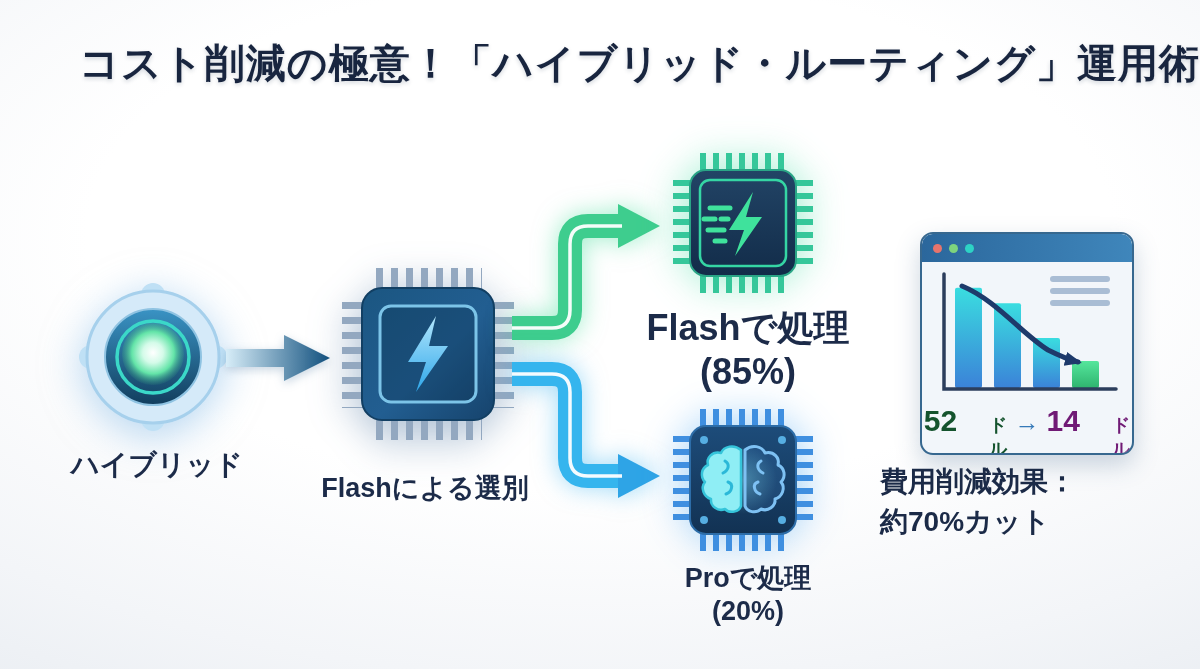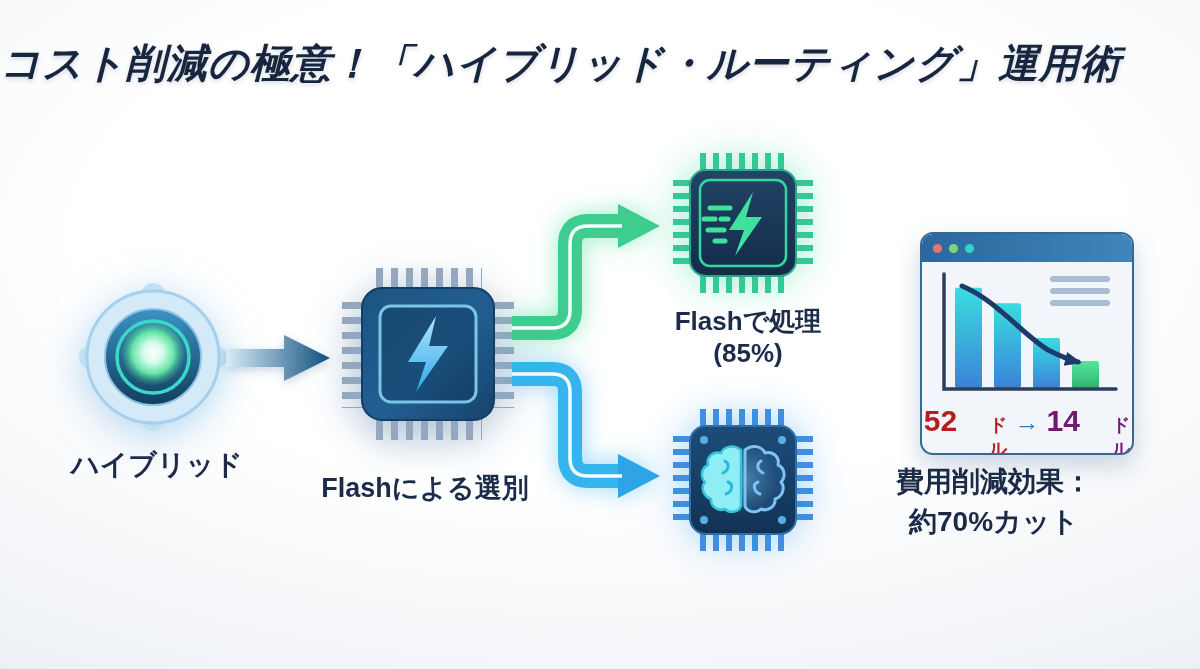--- a/index.html
+++ b/index.html
@@ -3,29 +3,28 @@
 <meta charset="utf-8">
 <style>
   * { margin:0; padding:0; box-sizing:border-box; }
   html,body { width:1200px; height:669px; }
   body { font-family:"Liberation Sans","DejaVu Sans",sans-serif; overflow:hidden; }
   .canvas {
     position:relative; width:1200px; height:669px;
     background:radial-gradient(ellipse 95% 85% at 50% 35%, #ffffff 45%, #f3f5f8 78%, #e9edf2 100%);
   }
   .title {
-    position:absolute; top:36px; left:0; width:100%; text-align:left;
+    position:absolute; top:36px; left:0; width:100%; text-align:right;
     font-size:40px; font-weight:900; color:#18253f; letter-spacing:1px;
     text-shadow:0 2px 4px rgba(23,42,70,.18);
-    font-style:italic;
   }
   .label { position:absolute; font-weight:800; color:#1c2b49; text-align:center; font-size:28px; line-height:1.22; }
   .label-input   { left:52px;  top:448px; width:210px; }
   .label-router  { left:295px; top:448px; width:260px; font-size:27px;margin-top:24px; }
-  .label-flash   { left:638px; top:306px; width:220px; font-size:26px; }
+  .label-flash   { left:638px; top:306px; width:220px; font-size:36px; }
   .label-pro     { left:638px; top:562px; width:220px; font-size:27px; }
 
   .orb        { position:absolute; left:78px;  top:282px; filter:drop-shadow(0 8px 20px rgba(120,180,230,.55)); }
   .arrow-straight { position:absolute; left:226px; top:332px; filter:drop-shadow(0 3px 5px rgba(40,90,140,.25)); }
   .chip-router{ position:absolute; left:336px; top:262px; filter:drop-shadow(0 10px 18px rgba(40,90,140,.35)); }
   .arrow-green{ position:absolute; left:506px; top:196px; filter:drop-shadow(0 0 12px rgba(62,220,150,.5)); }
   .arrow-blue { position:absolute; left:506px; top:352px; filter:drop-shadow(0 0 12px rgba(60,180,240,.5)); }
   .chip-flash { position:absolute; left:668px; top:148px; filter:drop-shadow(0 0 18px rgba(62,220,160,.45)); }
   .chip-pro   { position:absolute; left:668px; top:404px; filter:drop-shadow(0 0 18px rgba(60,160,240,.42)); }
 
@@ -43,28 +42,28 @@
   .dot-red   { background:#e8746c; }
   .dot-green { background:#7ed47d; }
   .dot-teal  { background:#2dd3c5; }
   .card-body { padding:4px 8px 0 8px; }
   .chart { display:block; margin:0 auto; }
   .cost-row {
     display:flex; justify-content:center; align-items:baseline; gap:7px;
     margin-top:0px; font-weight:900;
   }
   .cost-before, .cost-after { display:flex; align-items:baseline; }
-  .cost-before { color:#b91c1c; }
+  .cost-before { color:#14532d; }
   .cost-after  { color:#701a75; }
   .cost-num  { font-size:30px; }
   .cost-unit { font-size:18px; font-weight:800;margin-left:32px; }
   .cost-arrow { color:#3579b8; font-size:25px; font-weight:900; }
 
   .caption {
-    position:absolute; left:844px; top:462px; width:300px; text-align:center;
+    position:absolute; left:880px; top:462px; width:300px; 
     font-size:28px; font-weight:800; color:#1b2a47; line-height:1.42;
   }
 </style>
 </head>
 <body>
 
 <div class="canvas">
 
   <h1 class="title">コスト削減の極意！「ハイブリッド・ルーティング」運用術</h1>
 
@@ -196,20 +195,24 @@
     <circle cx="75" cy="76" r="34" fill="url(#brainGlow)"></circle>
     <g>
       <path d="M73 46 C66 40 56 42 53 49 C44 47 38 54 40 61 C33 64 32 73 37 78 C32 84 36 93 43 95 C42 102 50 108 57 105 C62 110 71 108 73 102 Z" fill="#8feef5" stroke="#35c4da" stroke-width="2.5" stroke-linejoin="round"></path>
       <path d="M57 57 C62 60 61 66 55 69 M60 78 C66 80 64 88 58 90" fill="none" stroke="#2bb8d8" stroke-width="3" stroke-linecap="round"></path>
       <g transform="translate(150,0) scale(-1,1)">
         <path d="M73 46 C66 40 56 42 53 49 C44 47 38 54 40 61 C33 64 32 73 37 78 C32 84 36 93 43 95 C42 102 50 108 57 105 C62 110 71 108 73 102 Z" fill="rgba(70,140,210,0.18)" stroke="#7ec1f3" stroke-width="3" stroke-linejoin="round"></path>
         <path d="M57 57 C62 60 61 66 55 69 M60 78 C66 80 64 88 58 90" fill="none" stroke="#7ec1f3" stroke-width="3" stroke-linecap="round"></path>
       </g>
     </g>
   </svg>
+  <div class="label label-pro">
+    <div>Proで処理</div>
+    <div>(20%)</div>
+  </div>
 
   <div class="result-card">
     <div class="card-header">
       <span class="dot dot-red"></span>
       <span class="dot dot-green"></span>
       <span class="dot dot-teal"></span>
     </div>
     <div class="card-body">
       <svg class="chart" width="194" height="138" viewBox="0 0 194 138">
         <defs>

